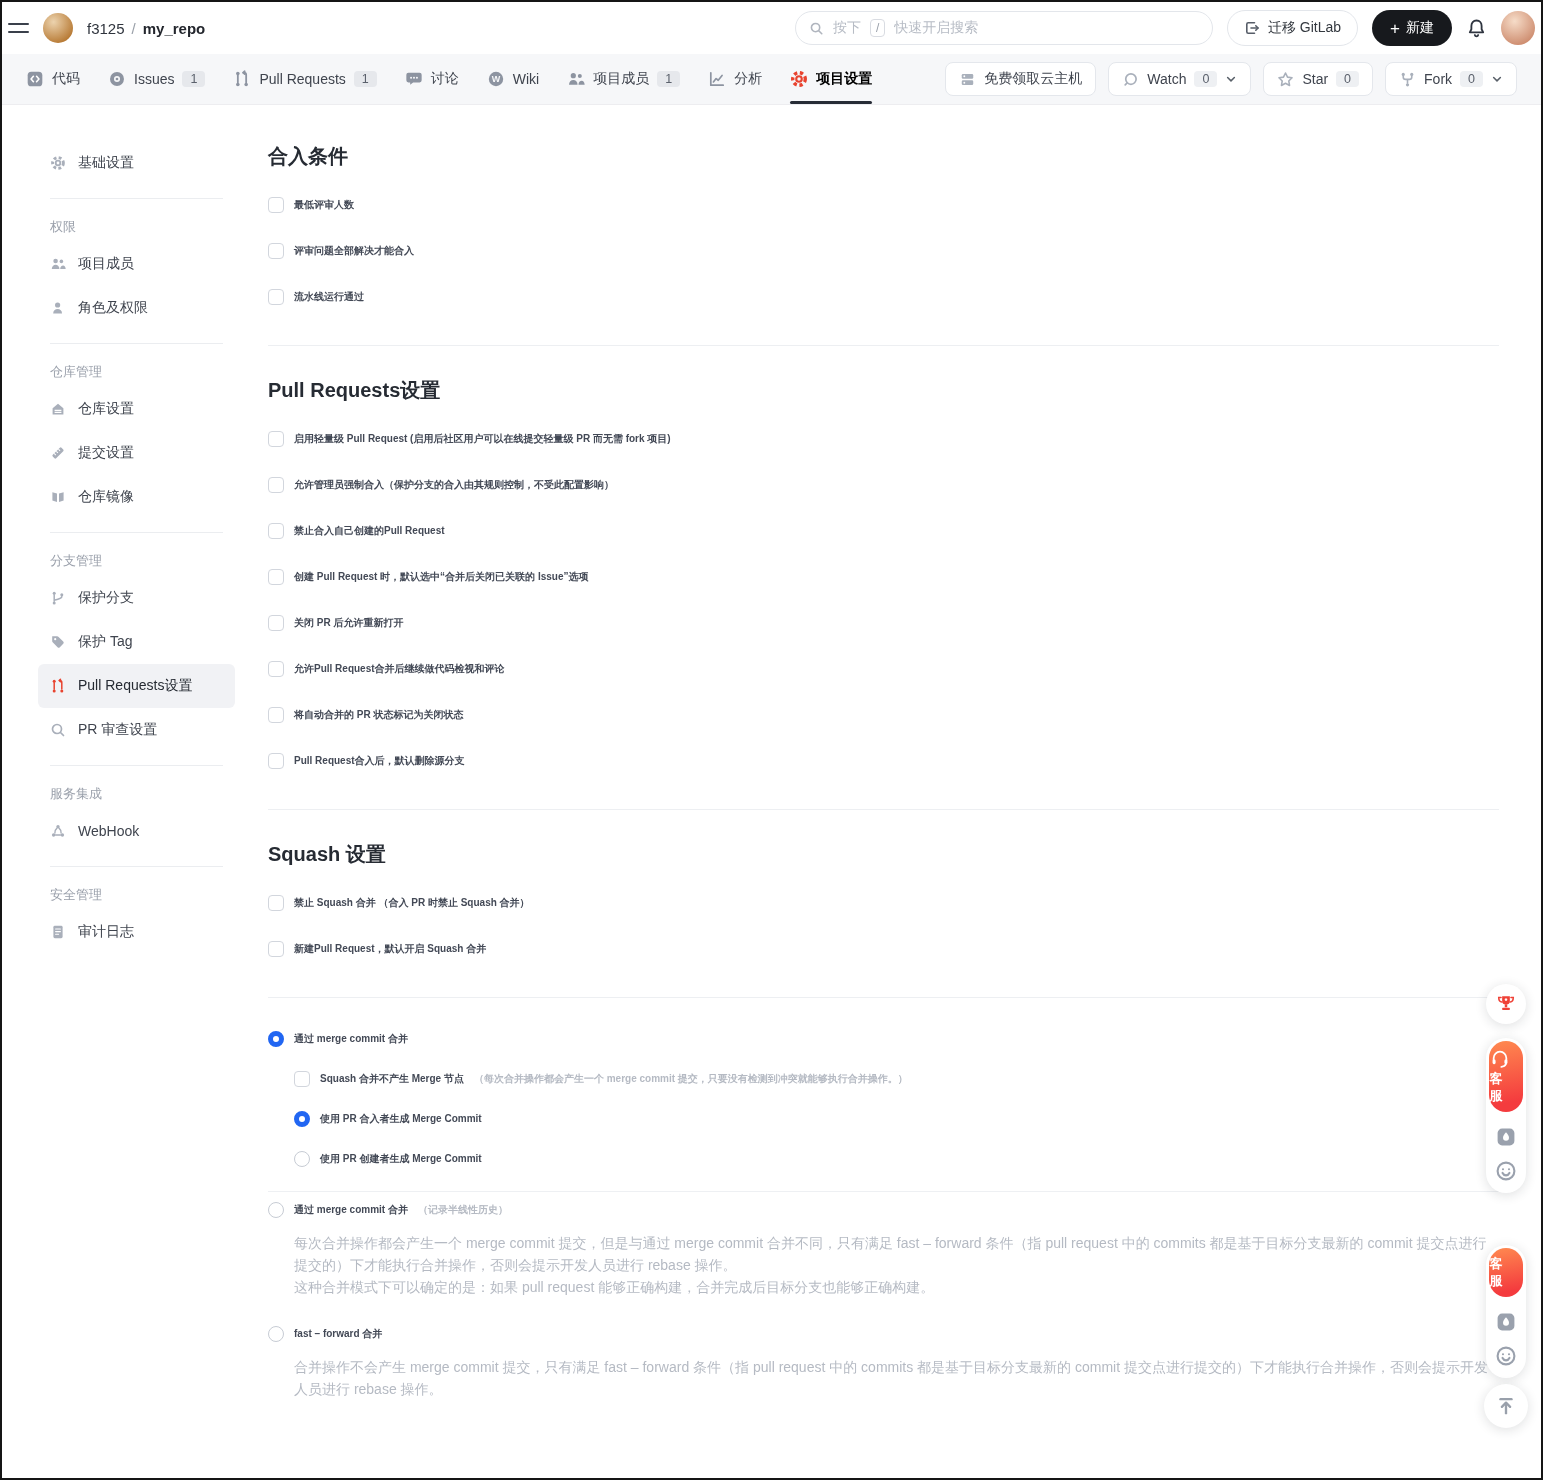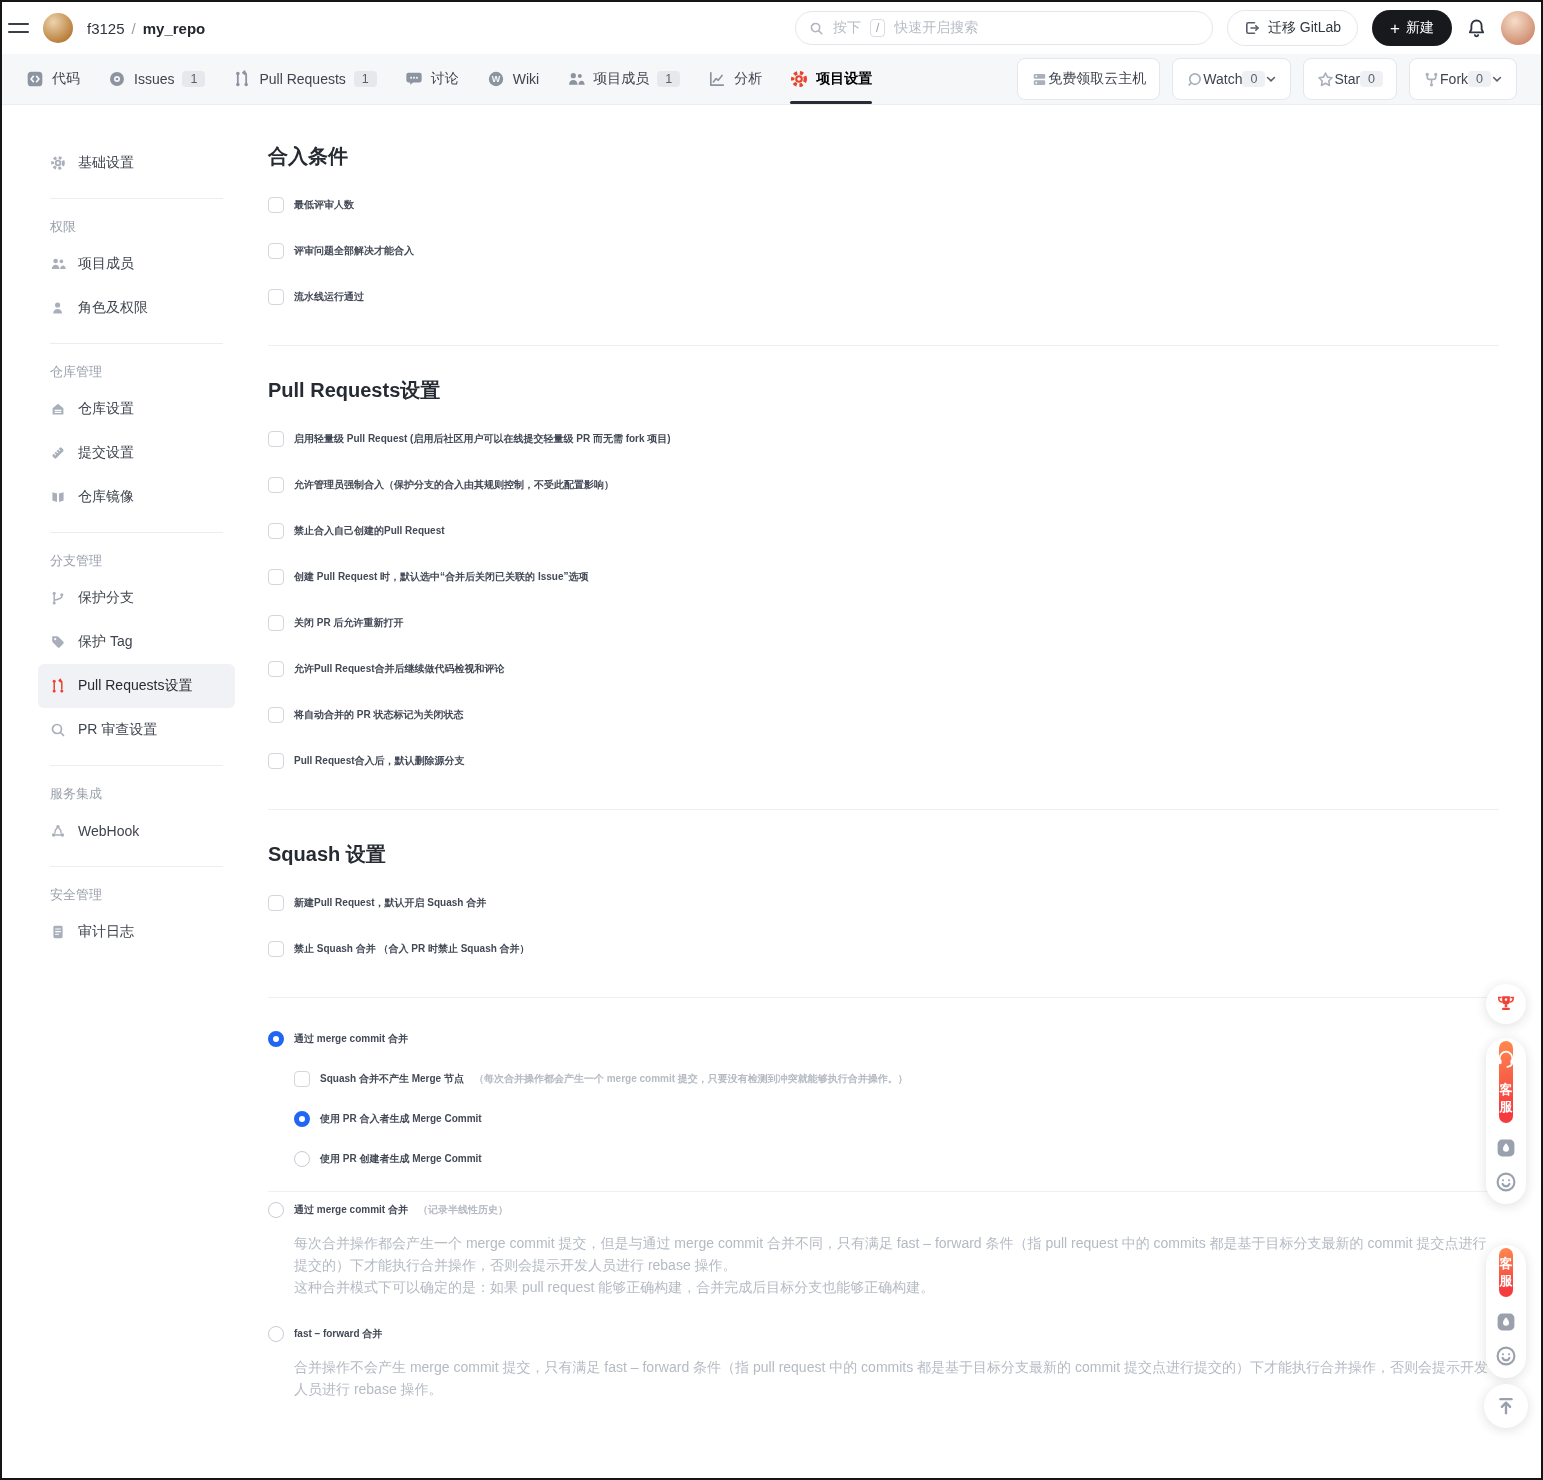--- a/index.html
+++ b/index.html
@@ -34,21 +34,21 @@
   
   .tabbar{height:51px;background:#f6f7f9;display:flex;align-items:stretch;padding:0 24px;gap:28px;
           border-bottom:1px solid #ededf0;}
   .tab{position:relative;display:flex;align-items:center;gap:8px;font-size:14px;color:#3f444e;cursor:pointer;white-space:nowrap;}
   .tab .tic{color:#8d94a1;display:flex;}
   .tab.active{color:#000000;font-weight:700;}
   .tab.active .tic{color:#e8432f;}
   .tab-line{position:absolute;left:0;right:0;bottom:0;height:3px;background:#272c36;border-radius:2px;}
   .tbadge{background:#e6e8ec;color:#5b616c;border-radius:4px;padding:1px 8px;font-size:12.5px;font-weight:400;}
   .acts{margin-left:auto;display:flex;align-items:center;gap:12px;}
-  .abtn{height:42px;background:#fff;border:1px solid #e4e7ec;border-radius:8px;display:flex;align-items:center;gap:0;
+  .abtn{height:34px;background:#fff;border:1px solid #e4e7ec;border-radius:8px;display:flex;align-items:center;gap:8px;
         padding:0 13px;font-size:14px;color:#3f444e;cursor:pointer;white-space:nowrap;}
   .abtn .aic{color:#a9b0bb;display:flex;}
   .cnt{background:#eef0f3;border-radius:4px;padding:1px 8px;font-size:12.5px;color:#5b616c;}
   .chev{color:#596069;display:flex;}
 
   
   .bodyrow{display:flex;}
   .sidebar{width:266px;flex:none;padding:36px 33px 0 36px;}
   .sb-item{height:44px;display:flex;align-items:center;gap:12px;padding:0 12px;border-radius:6px;
            font-size:14px;color:#3f444e;cursor:pointer;white-space:nowrap;}
@@ -75,22 +75,22 @@
   .odesc{font-size:14px;color:#b5bac3;line-height:22px;margin:12px 0 0 26px;max-width:1205px;}
   .hr2{border:none;border-top:1px solid #eef0f3;margin:22px 0 8px;}
   .opt3{margin-top:26px;}
 
   
   .fl{position:absolute;z-index:9;}
   .fl-circle{width:40px;height:40px;border-radius:50%;background:#fff;cursor:pointer;
              box-shadow:0 2px 12px rgba(31,35,41,.14);display:flex;align-items:center;justify-content:center;}
   .fl-pill{width:40px;border-radius:20px;background:#fff;box-shadow:0 2px 12px rgba(31,35,41,.14);
            display:flex;flex-direction:column;align-items:center;padding-bottom:10px;}
-  .fl-red{width:14px;margin:3px;border-radius:17px;background:linear-gradient(170deg,#ff8a50 0%,#f43b3e 85%);
-          display:flex;flex-direction:column;align-items:center;color:#fff;padding:7px 0 8px;cursor:pointer;gap:11px;}
+  .fl-red{width:34px;margin:3px;border-radius:17px;background:linear-gradient(170deg,#ff8a50 0%,#f43b3e 85%);
+          display:flex;flex-direction:column;color:#fff;padding:7px 0 8px;cursor:pointer;}
   .cs-text{font-size:13px;line-height:17px;width:14px;text-align:center;word-break:break-all;font-weight:600;}
   .fl-gic{color:#9aa1ad;margin-top:10px;cursor:pointer;display:flex;}
   .fl-top{width:44px;height:44px;border-radius:50%;background:#fff;cursor:pointer;color:#99a0ab;
           box-shadow:0 2px 12px rgba(31,35,41,.14);display:flex;align-items:center;justify-content:center;}
 </style>
 </head>
 <body>
 
 <div class="page">
 
@@ -535,28 +535,28 @@
           </div>
         </div>
 
       <hr class="sec-hr">
 
       <h2 class="sec-title">Squash 设置</h2>
 
       <div class="crow-wrap">
           <div class="crow">
         <span class="cb"></span>
+        <span class="clabel">禁止 Squash 合并 （合入 PR 时禁止 Squash 合并）</span>
+          </div>
+        </div>
+
+      <div class="crow-wrap">
+          <div class="crow">
+        <span class="cb"></span>
         <span class="clabel">新建Pull Request，默认开启 Squash 合并</span>
-          </div>
-        </div>
-
-      <div class="crow-wrap">
-          <div class="crow">
-        <span class="cb"></span>
-        <span class="clabel">禁止 Squash 合并 （合入 PR 时禁止 Squash 合并）</span>
           </div>
         </div>
 
       <hr class="sec-hr">
 
 
       <div>
         <div class="crow">
           <span class="radio r-on"></span>
           <span class="clabel">通过 merge commit 合并</span>

